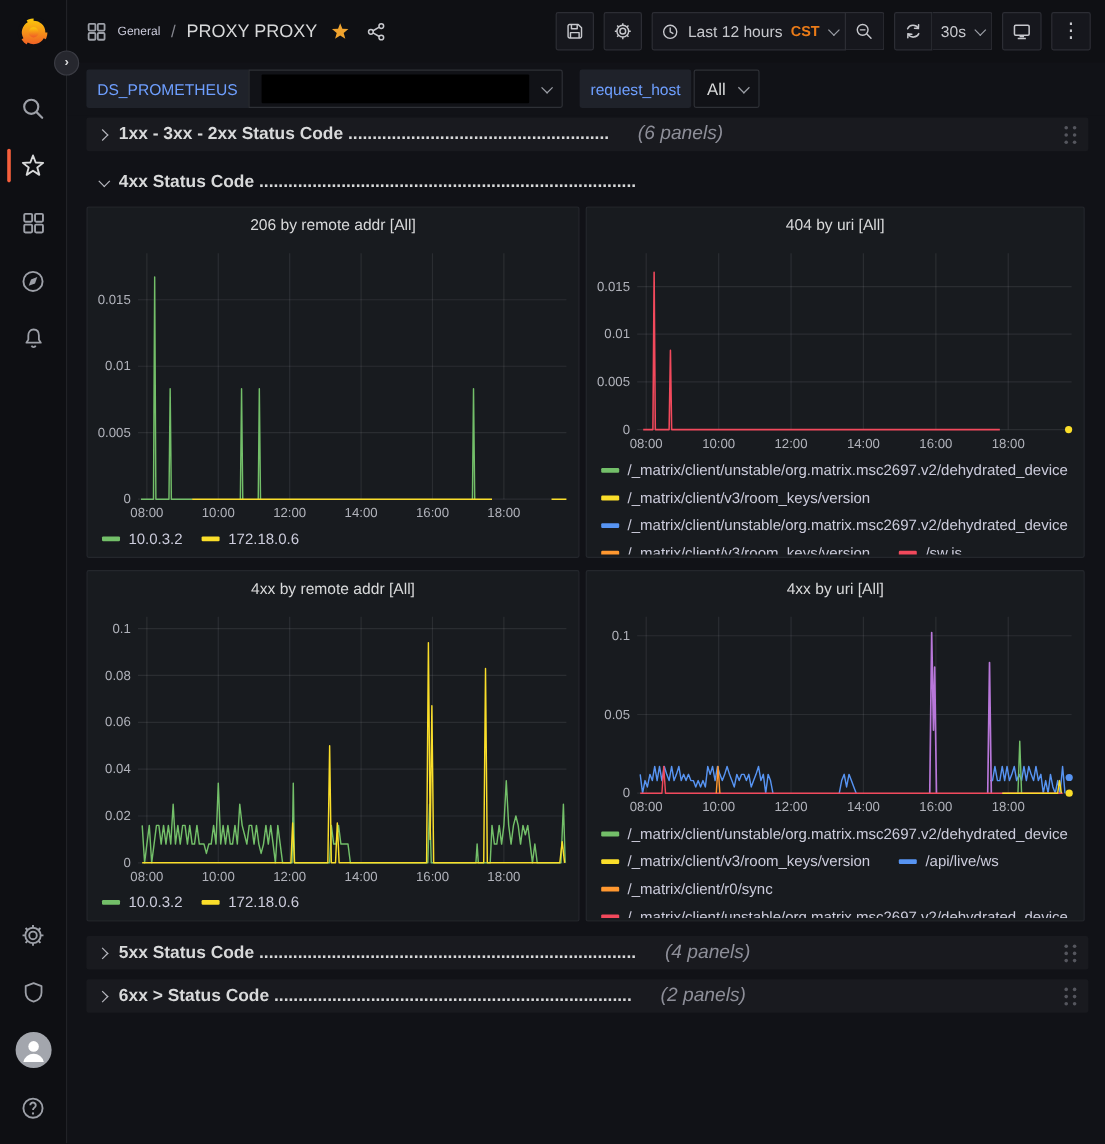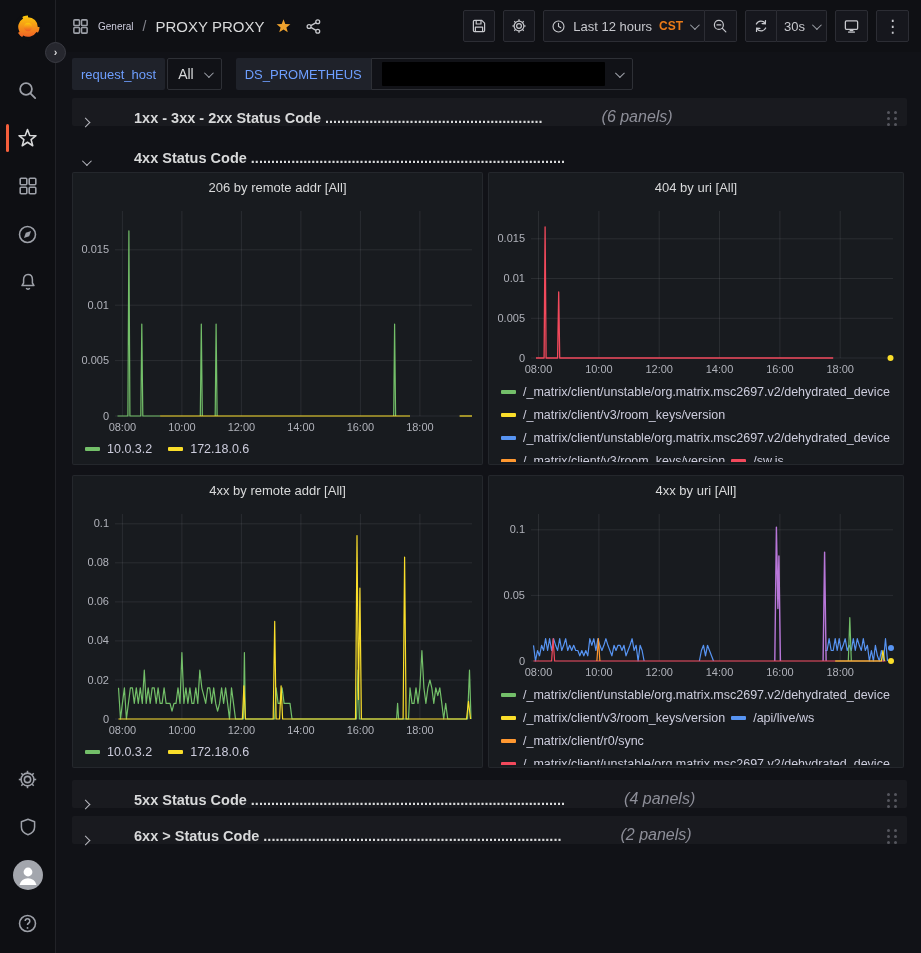--- a/index.html
+++ b/index.html
@@ -65,21 +65,21 @@
   }
   .var-value {
     display:flex; align-items:center; gap:10px; padding:0 10px; background:#111217;
     border:1px solid #2e3036; border-radius:0 2px 2px 0; cursor:pointer;
   }
   .redacted { width:228px; height:24px; background:#000; border-radius:1px; }
   .var-value.solo { border-radius:2px; margin-left:2px; color:#d8d9da; font-size:14px; }
   
   .dashboard { position:absolute; left:56px; right:0; top:96px; bottom:0; padding:2px 14px 8px 16px; overflow:hidden; }
   .row-header {
-    height:28px; display:flex; align-items:flex-end; padding:0 10px 0 6px; border-radius:2px; cursor:pointer;gap:35px;
+    height:28px; display:flex; align-items:center; padding:0 10px 0 6px; border-radius:2px; cursor:pointer;
   }
   .row-header.collapsed { background:rgba(204,204,220,0.045); }
   .row-chev { width:7px; height:7px; border-right:1.8px solid #b8b9c0; border-bottom:1.8px solid #b8b9c0; display:inline-block; margin:0 10px 0 4px; flex:none;}
   .row-chev.right { transform:rotate(-45deg); }
   .row-chev.down { transform:rotate(45deg) translateY(-2px); }
   .row-title { font-size:14.5px; font-weight:700; color:#d8d9da; white-space:nowrap; overflow:hidden; }
   .row-meta { font-style:italic; color:#8d8e98; font-size:16px; margin-left:24px; white-space:nowrap; }
   .drag-handle { margin-left:auto; display:grid; grid-template-columns:repeat(2,3px); grid-template-rows:repeat(3,3px); gap:3px 4px; cursor:grab; }
   .drag-handle i { width:3px; height:3px; border-radius:50%; background:#55565e; }
   .panel-grid { display:grid; grid-template-columns:411px 416px; gap:10px 5px; margin:6px 0 12px; }
@@ -91,21 +91,21 @@
   .panel-header h2 { font-size:13px; font-weight:500; color:#d8d9da; }
   svg.chart { display:block; flex:none; }
   .grid-line { stroke:rgba(204,204,220,0.10); stroke-width:1; }
   .ylab, .xlab { fill:#b0b2ba; font-size:11px; font-family:"Liberation Sans",sans-serif; }
   .ylab { text-anchor:end; }
   .xlab { text-anchor:middle; }
   .legend { padding:0 12px; font-size:12.5px; color:#ccccdc; }
   .legend-row { display:flex; gap:16px; align-items:center; height:26px; }
   .legend-wrap { display:flex; flex-wrap:wrap; align-content:flex-start; height:84px; overflow:hidden; padding-top:2px; }
   .legend-item { display:inline-flex; align-items:center; gap:7px; cursor:pointer; white-space:nowrap; }
-  .legend-wrap .legend-item { margin:3px 6px 3px 0; height:17px; }
+  .legend-wrap .legend-item { margin:3px 24px 3px 0; height:17px; }
   .swatch { width:15px; height:4px; border-radius:1px; flex:none; }
   .mt12 { margin-top:12px; }
   .mt8 { margin-top:8px; }
 </style>
 </head>
 <body>
 
 <aside class="sidebar">
   <div class="side-logo">
     <svg width="28" height="28" viewBox="0 0 28 28">
@@ -284,31 +284,31 @@
       </svg>
     </button>
     <button class="btn">
       <span class="kebab">⋮</span>
     </button>
   </div>
 </header>
 
 <div class="submenu">
   <div class="var-group">
+    <span class="var-label">DS_PROMETHEUS</span>
+    <span class="var-value" style="width:262px;">
+      <span class="redacted"></span>
+      <span class="caret" style="margin-left:auto;"></span>
+    </span>
+  </div>
+  <div class="var-group">
     <span class="var-label" style="border-radius:2px;">request_host</span>
     <span class="var-value solo">
       <span>All</span>
       <span class="caret"></span>
-    </span>
-  </div>
-  <div class="var-group">
-    <span class="var-label">DS_PROMETHEUS</span>
-    <span class="var-value" style="width:262px;">
-      <span class="redacted"></span>
-      <span class="caret" style="margin-left:auto;"></span>
     </span>
   </div>
 </div>
 
 <main class="dashboard">
 
   <div class="row-header collapsed">
     <span class="row-chev right"></span>
     <span class="row-title">1xx - 3xx - 2xx Status Code ......................................................</span>
     <span class="row-meta">(6 panels)</span>

